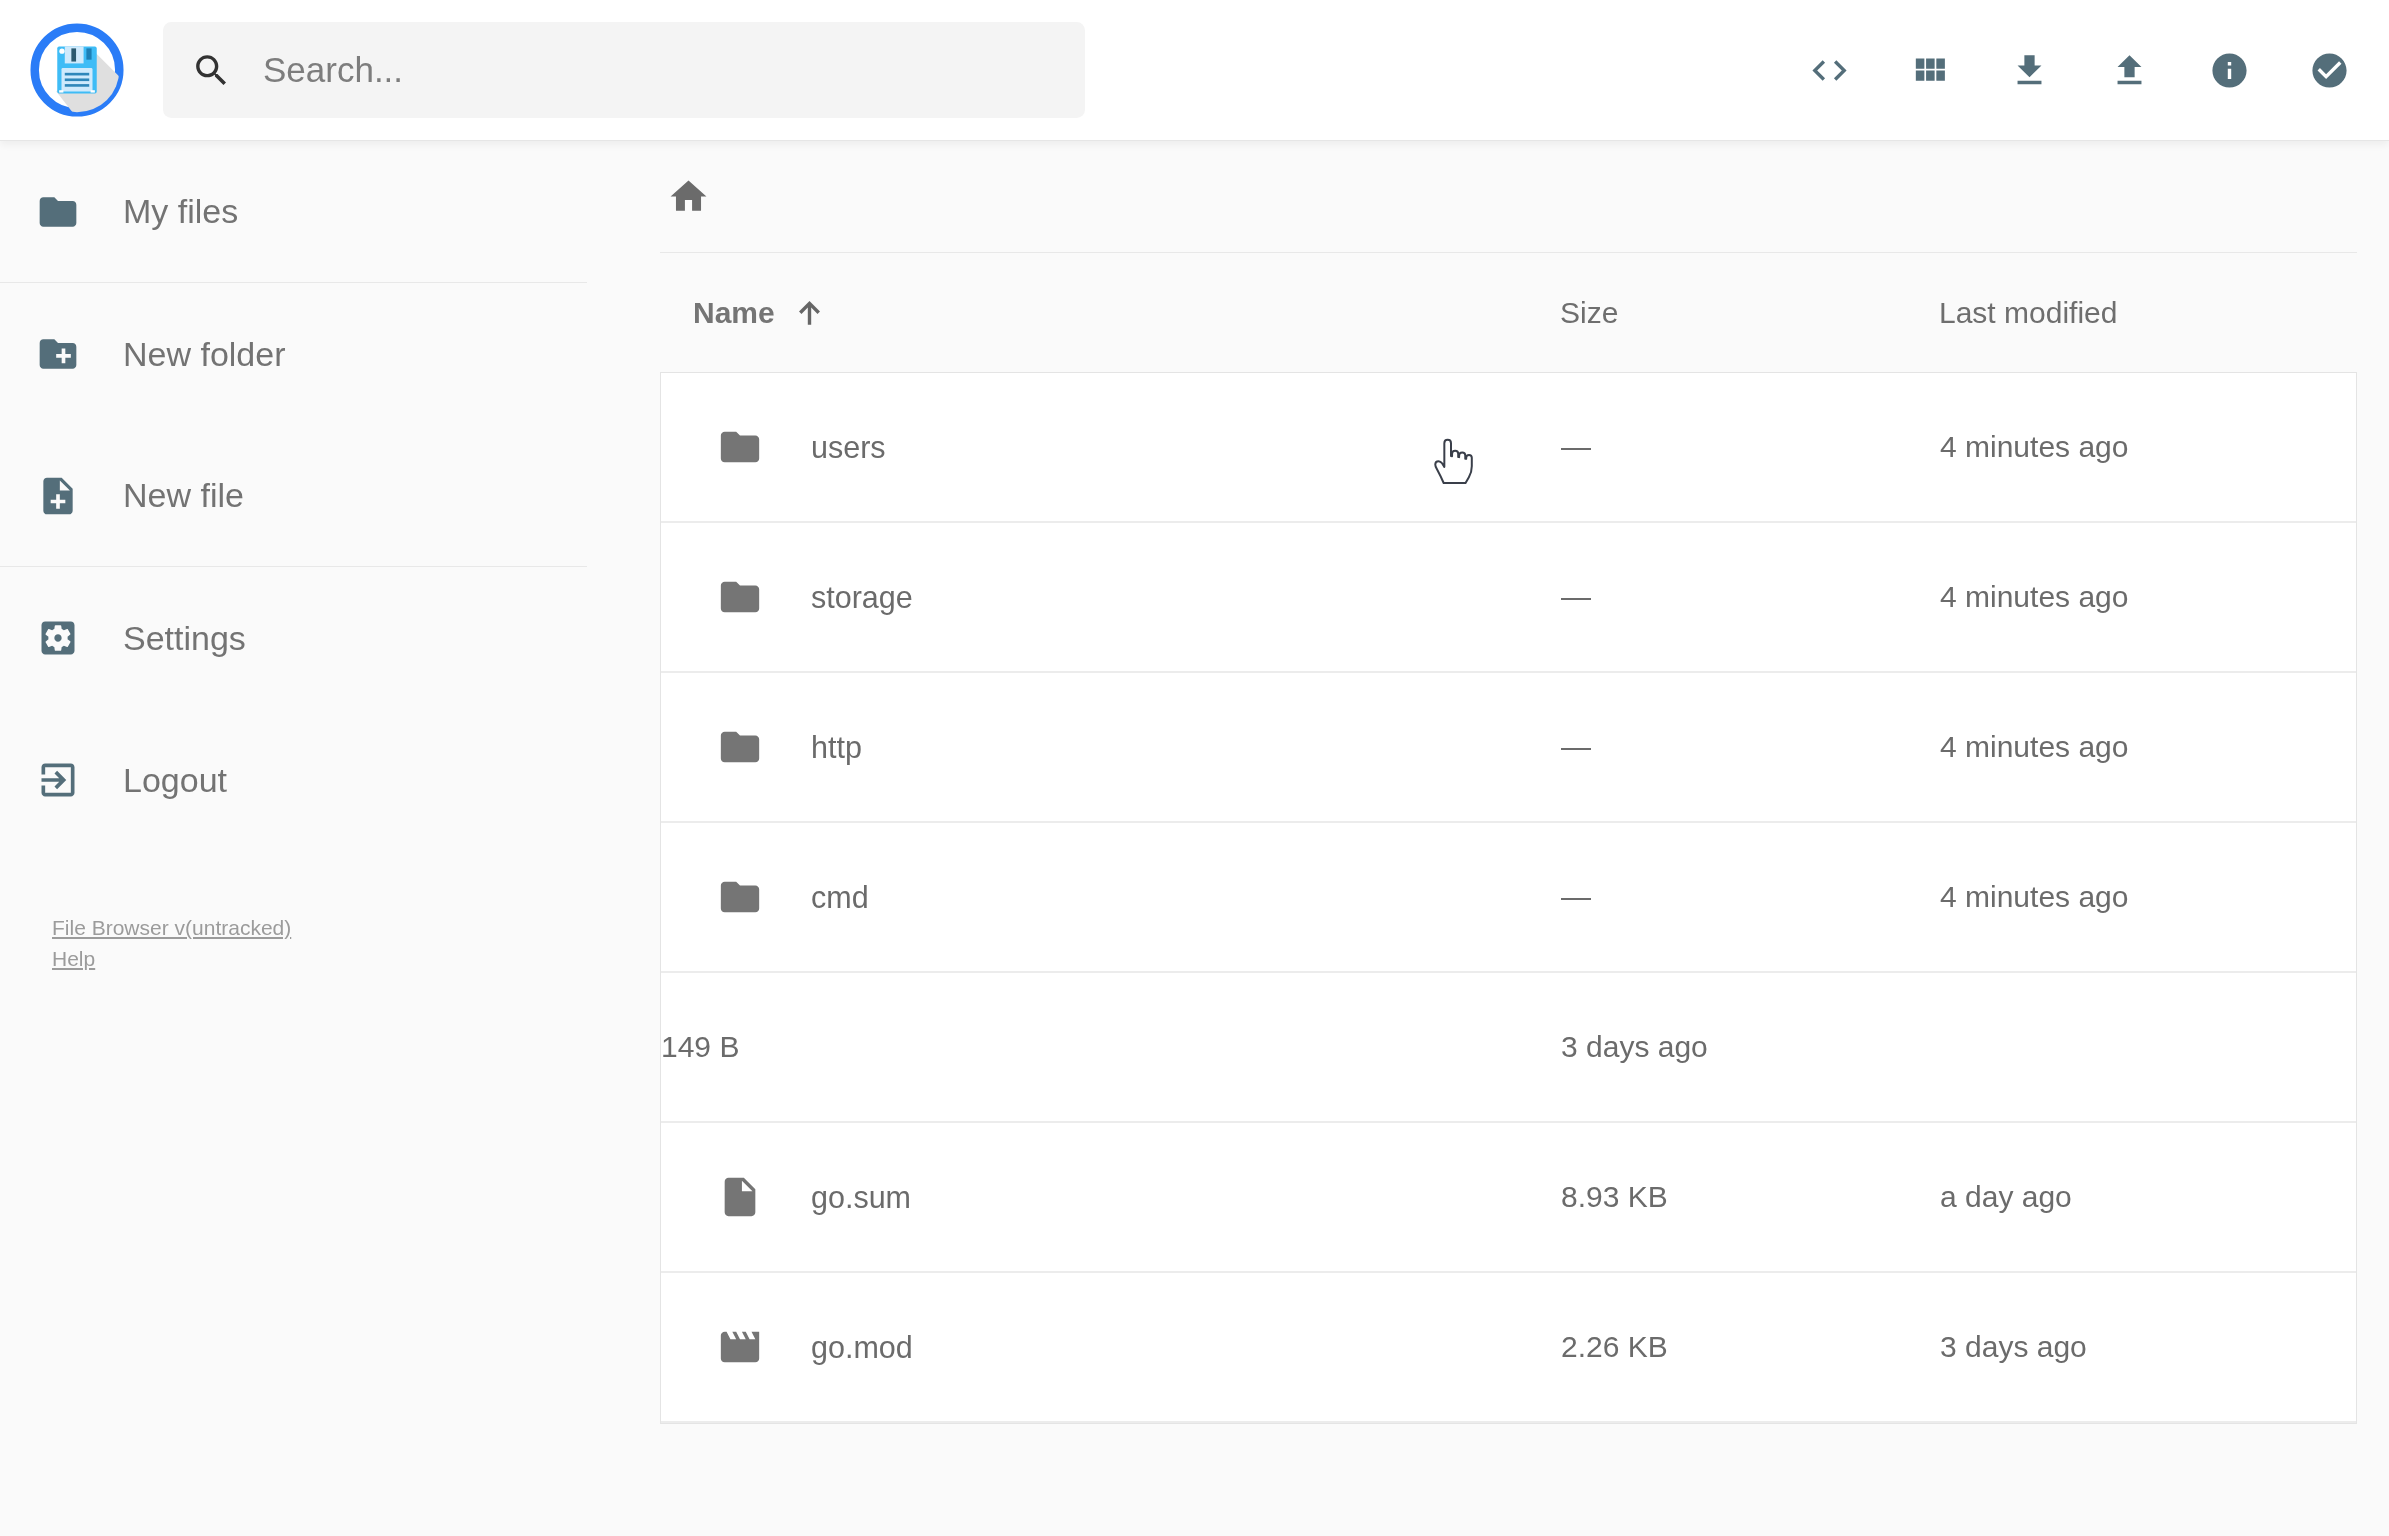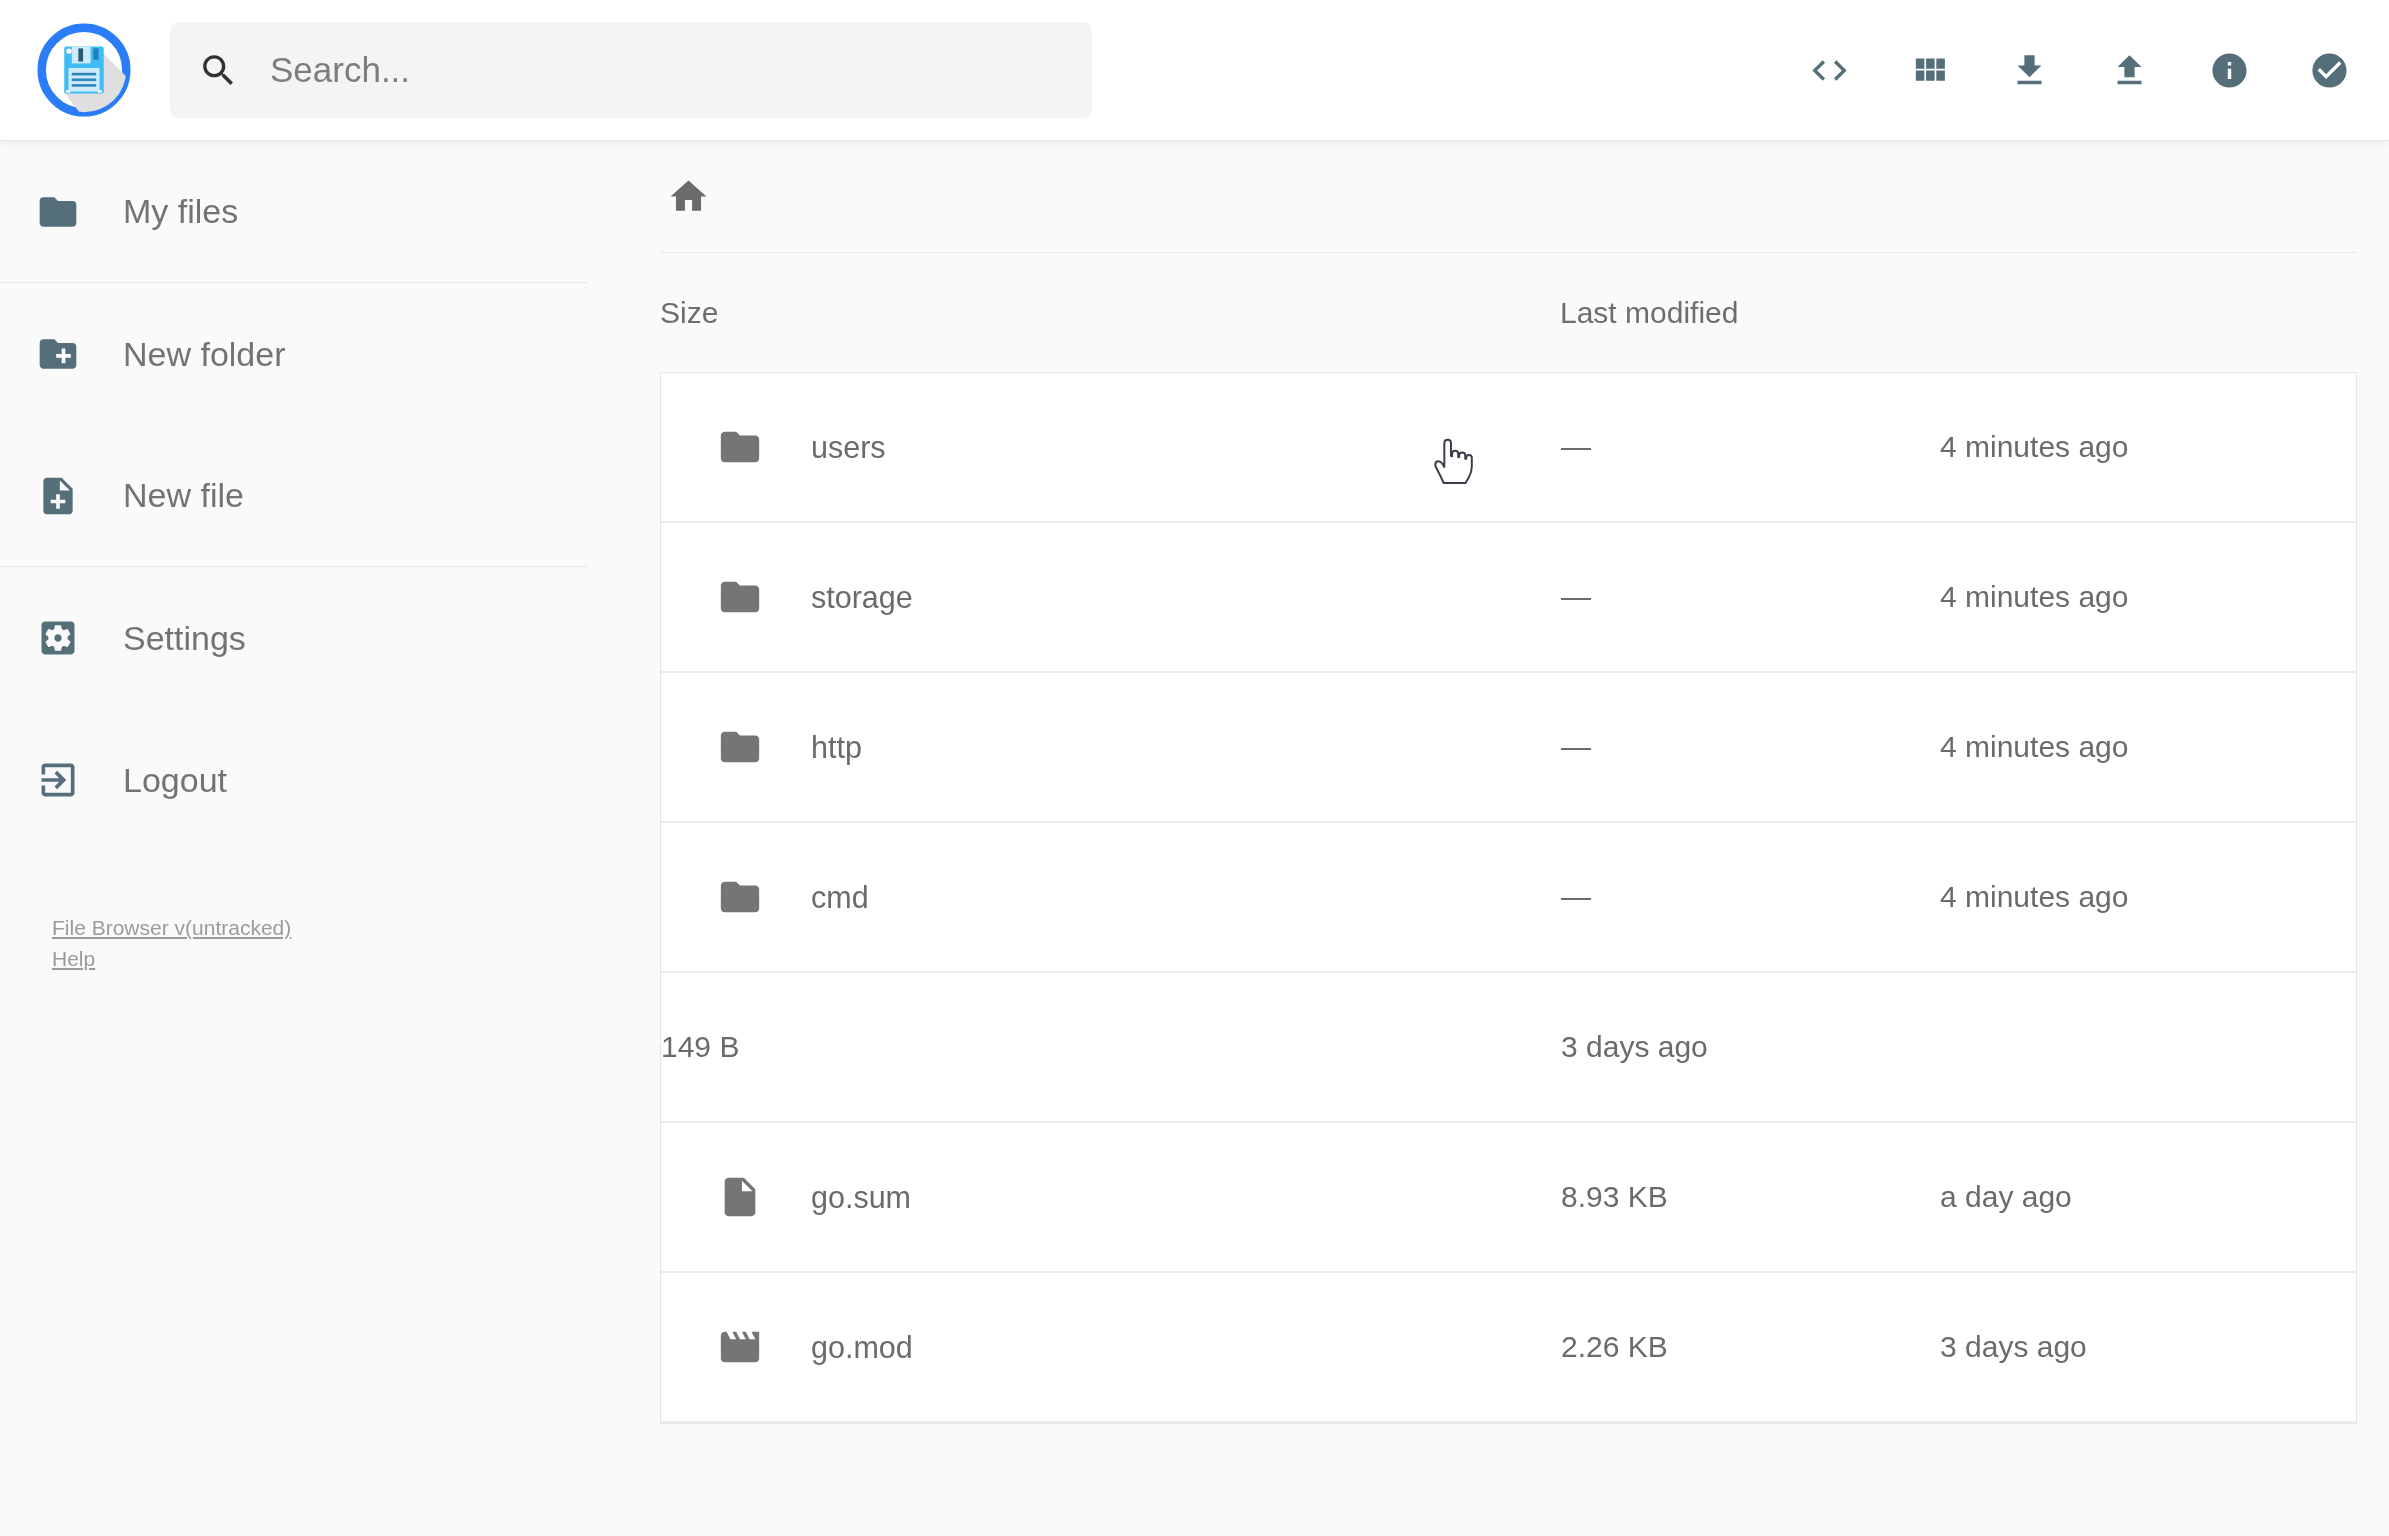--- a/index.html
+++ b/index.html
@@ -11,21 +11,21 @@
     color:#6b6b6b;
   }
   .icon { display:inline-flex; flex:none; }
   .icon svg { width:100%; height:100%; display:block; }
 
   
   .topbar {
     position:absolute; top:0; left:0; width:2389px; height:141px;
     background:#ffffff; border-bottom:1.9px solid #e6e6e6;
     box-shadow:0 4.6px 7.4px rgba(0,0,0,0.05);
-    display:flex; align-items:center; z-index:20;padding-left:7px;
+    display:flex; align-items:center; z-index:20;
   }
   .logo { width:94px; height:94px; margin-left:30px; cursor:pointer; }
   .logo svg { width:100%; height:100%; display:block; }
   .searchbox {
     margin-left:39px; width:922px; height:96px;
     background:#f4f4f4; border-radius:8.3px;
     display:flex; align-items:center; padding:0 28px; gap:31px;
   }
   .searchbox .icon { width:41px; height:41px; color:#323232; }
   .searchbox input {
@@ -215,20 +215,28 @@
     <button class="home-btn">
       <span class="icon" style="width:43px;height:43px;color:#6b6b6b;">
           <svg viewBox="0 0 24 24" fill="currentColor">
             <path d="M10 20v-6h4v6h5v-8h3L12 3 2 12h3v8z"></path>
           </svg>
         </span>
     </button>
   </div>
 
   <div class="col-headers">
+    <div class="col-name">
+      <span>Name</span>
+      <span class="icon">
+          <svg viewBox="0 0 24 24" fill="currentColor">
+            <path d="M12 4.5l-6.8 6.8 1.6 1.6 4.1-4.1V20h2.2V8.8l4.1 4.1 1.6-1.6z"></path>
+          </svg>
+        </span>
+    </div>
     <div class="col-plain">Size</div>
     <div class="col-plain">Last modified</div>
   </div>
 
   <div class="listing">
       <div class="row">
     <div class="cell-name">
       <span class="icon">
             <svg viewBox="0 0 24 24" fill="currentColor">
               <path d="M10 4H4c-1.1 0-1.99.9-1.99 2L2 18c0 1.1.9 2 2 2h16c1.1 0 2-.9 2-2V8c0-1.1-.9-2-2-2h-8l-2-2z"></path>

